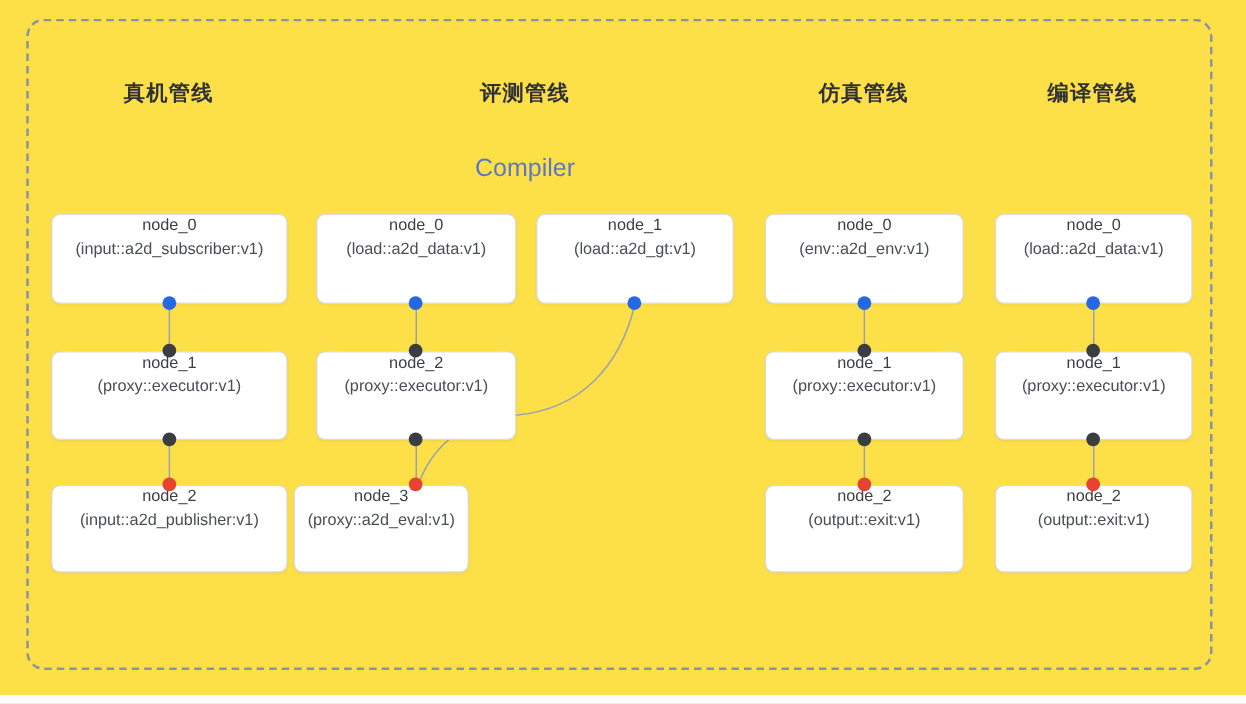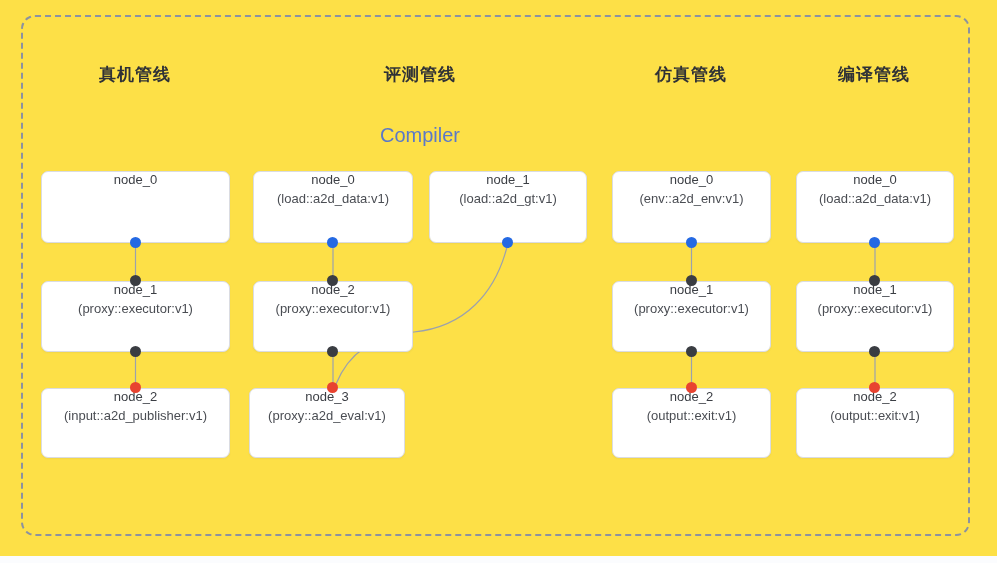--- a/index.html
+++ b/index.html
@@ -59,20 +59,21 @@
 
   <div class="hdr-zh" style="left:45px;top:63px">真机管线</div>
   <div class="hdr-zh" style="left:601px;top:63px">仿真管线</div>
   <div class="hdr-zh" style="left:330px;top:63px">评测管线</div>
   <div class="hdr-zh" style="left:784px;top:63px">编译管线</div>
 
   <div class="hdr-en" style="left:330px;top:124px">Compiler</div>
 
   <div class="node" style="left:41px;top:171px;width:189px;height:72px">
     <div class="nname">node_0</div>
+    <div class="ntype">(input::a2d_subscriber:v1)</div>
   </div>
   <div class="node" style="left:41px;top:281px;width:189px;height:71px">
     <div class="nname">node_1</div>
     <div class="ntype">(proxy::executor:v1)</div>
   </div>
   <div class="node" style="left:41px;top:388px;width:189px;height:70px">
     <div class="nname">node_2</div>
     <div class="ntype">(input::a2d_publisher:v1)</div>
   </div>
 
@@ -81,21 +82,21 @@
     <div class="ntype">(load::a2d_data:v1)</div>
   </div>
   <div class="node" style="left:429px;top:171px;width:158px;height:72px">
     <div class="nname">node_1</div>
     <div class="ntype">(load::a2d_gt:v1)</div>
   </div>
   <div class="node" style="left:253px;top:281px;width:160px;height:71px">
     <div class="nname">node_2</div>
     <div class="ntype">(proxy::executor:v1)</div>
   </div>
-  <div class="node" style="left:249px;top:388px;width:156px;height:70px">
+  <div class="node" style="left:235px;top:388px;width:140px;height:70px">
     <div class="nname">node_3</div>
     <div class="ntype">(proxy::a2d_eval:v1)</div>
   </div>
 
   <div class="node" style="left:612px;top:171px;width:159px;height:72px">
     <div class="nname">node_0</div>
     <div class="ntype">(env::a2d_env:v1)</div>
   </div>
   <div class="node" style="left:612px;top:281px;width:159px;height:71px">
     <div class="nname">node_1</div>

